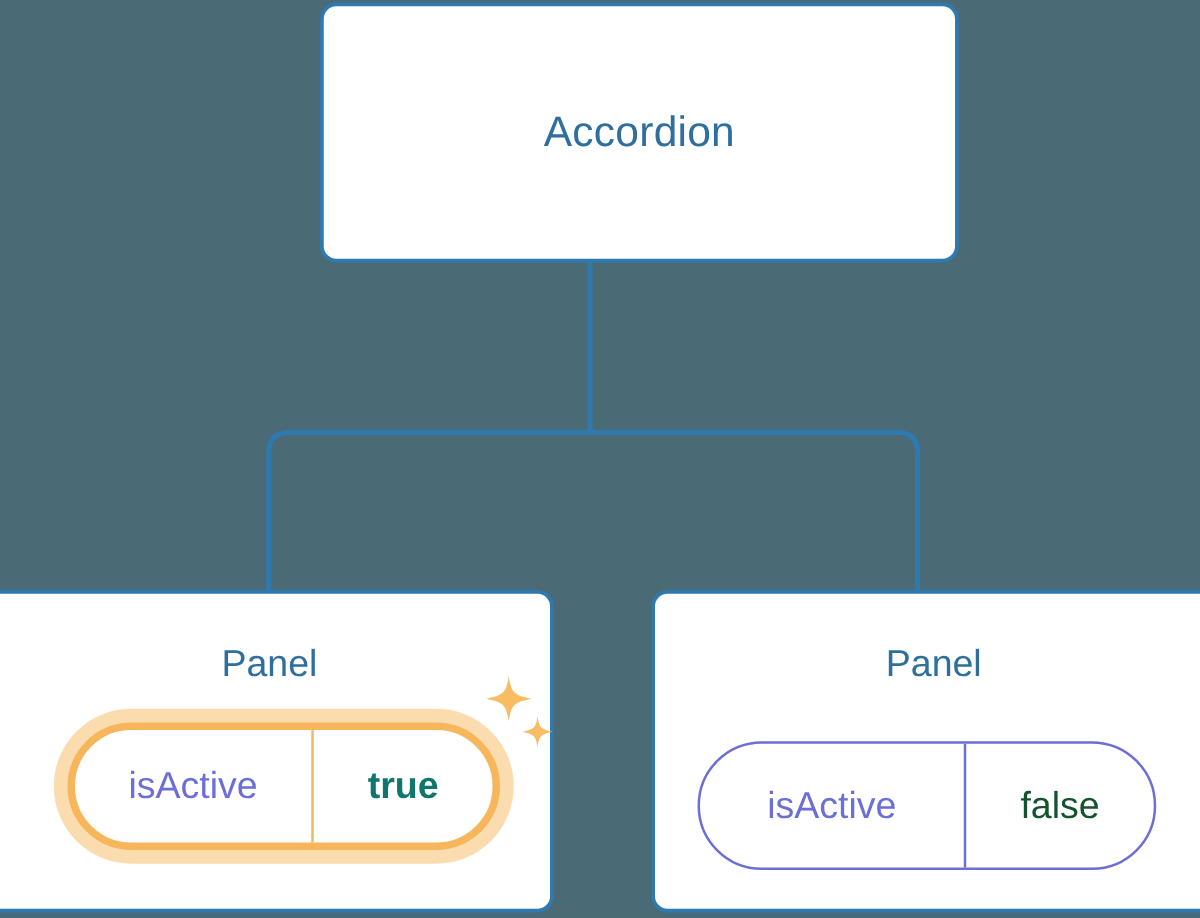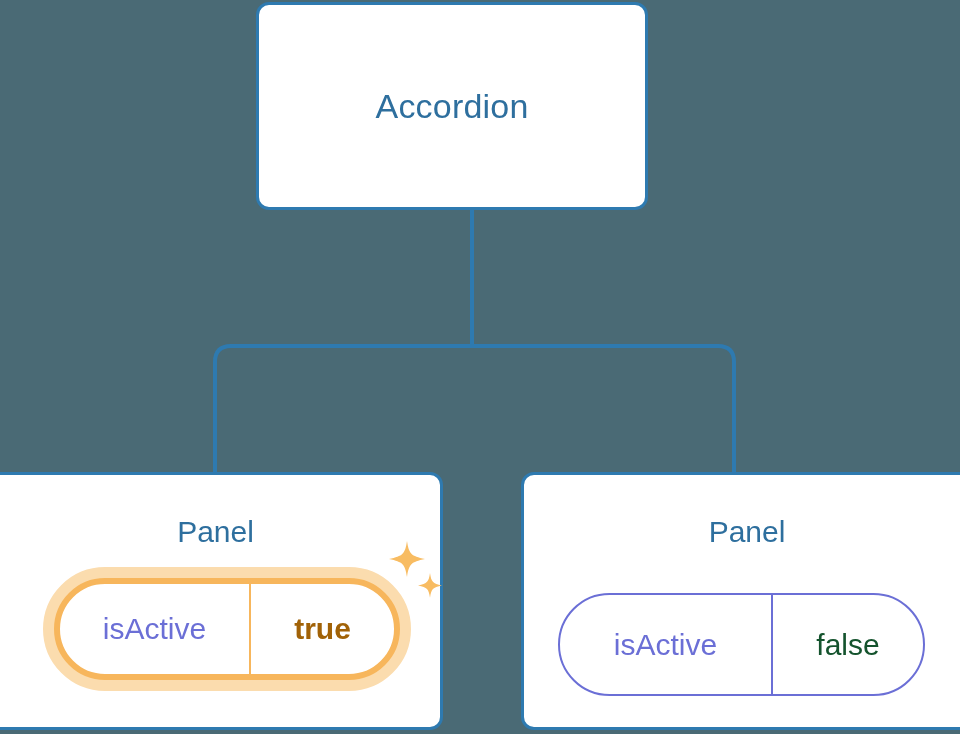--- a/index.html
+++ b/index.html
@@ -38,21 +38,21 @@
     background: #ffffff;
     border: 3px solid #2e7ab0;
     border-radius: 13px;
     box-sizing: border-box;
     overflow: hidden;
   }
 
   #card-accordion {
     left: 256px;
     top: 2px;
-    width: 392px;
+    width: 511px;
     height: 208px;
     display: flex;
     align-items: center;
     justify-content: center;
   }
 
   .card-title {
     color: #2e6f9e;
     font-size: 34px;
     font-weight: 400;
@@ -141,21 +141,21 @@
   }
   #pill-left .pill-key {
     flex: 0 0 191px;
     color: #6b6fd6;
     font-size: 30px;
     font-weight: 400;
     border-right: 2px solid #f7b65c;
   }
   #pill-left .pill-val {
     flex: 1 1 auto;
-    color: #a16207;
+    color: #0f766e;
     font-size: 30px;
     font-weight: 700;
   }
 
   
   #pill-right {
     left: 34px;
     top: 118px;
     width: 367px;
     height: 103px;

